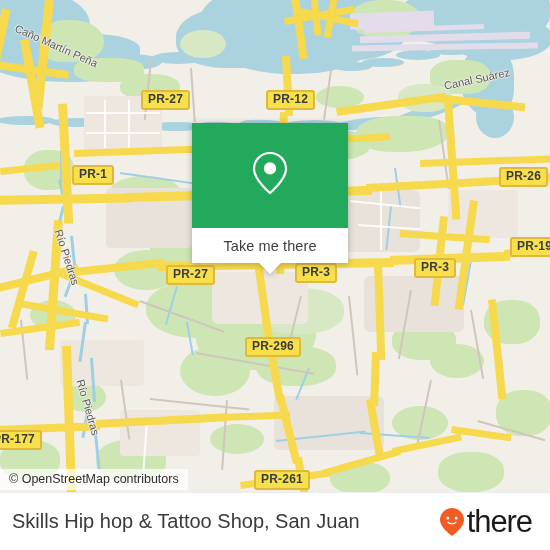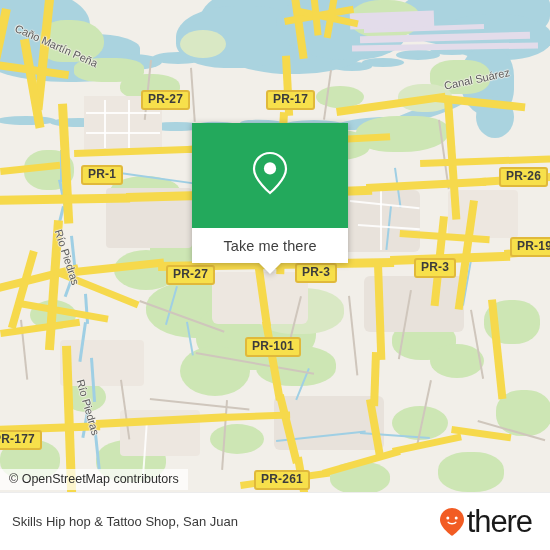--- a/index.html
+++ b/index.html
@@ -124,21 +124,21 @@
     position:absolute;
     left:0; top:492px;
     width:550px; height:58px;
     background:#FFFFFF;
     display:flex; align-items:center;
     border-top: 1px solid #ECECEC;
   }
   #footer-title {
     margin-left: 12px;
     color:#3A3A3A;
-    font-size:13px;
+    font-size:20px;
     white-space:nowrap;
     font-family: "Liberation Sans", sans-serif;
   }
   #brand {
     position:absolute;
     right: 18px; top: 50%;
     transform: translateY(-50%);
     display:flex; align-items:center;
   }
   #brand-mark { width: 26px; height: 30px; margin-right: 2px; }
@@ -377,28 +377,28 @@
 
     <div class="layer">
       <span class="wlabel" style="left:18px;top:22px;transform:rotate(24deg);">Caño Martín Peña</span>
       <span class="wlabel" style="left:443px;top:80px;transform:rotate(-12deg);">Canal Suárez</span>
       <span class="wlabel" style="left:64px;top:228px;transform:rotate(72deg);">Río Piedras</span>
       <span class="wlabel" style="left:86px;top:378px;transform:rotate(74deg);">Río Piedras</span>
     </div>
 
     <div class="layer">
       <span class="shield" style="left:141px;top:90px;">PR-27</span>
-      <span class="shield" style="left:266px;top:90px;">PR-17</span>
-      <span class="shield" style="left:81px;top:165px;text-align:center;">PR-1</span>
+      <span class="shield" style="left:266px;top:90px;">PR-12</span>
+      <span class="shield" style="left:72px;top:165px;text-align:center;">PR-1</span>
       <span class="shield" style="left:499px;top:167px;">PR-26</span>
       <span class="shield" style="left:510px;top:237px;">PR-190</span>
       <span class="shield" style="left:166px;top:265px;">PR-27</span>
       <span class="shield" style="left:295px;top:263px;">PR-3</span>
       <span class="shield" style="left:414px;top:258px;">PR-3</span>
-      <span class="shield" style="left:245px;top:337px;">PR-101</span>
+      <span class="shield" style="left:245px;top:337px;">PR-296</span>
       <span class="shield" style="left:-14px;top:430px;">PR-177</span>
       <span class="shield" style="left:254px;top:470px;">PR-261</span>
     </div>
 
     <div id="attribution">© OpenStreetMap contributors</div>
 
     <div id="popup">
       <div id="popup-green">
         <svg id="popup-pin" viewBox="0 0 40 46">
           <path d="M20 3 C11.2 3 4 10.1 4 18.9 C4 29.5 20 43 20 43 C20 43 36 29.5 36 18.9 C36 10.1 28.8 3 20 3 Z" fill="none" stroke="#FFFFFF" stroke-width="2.2"></path>

